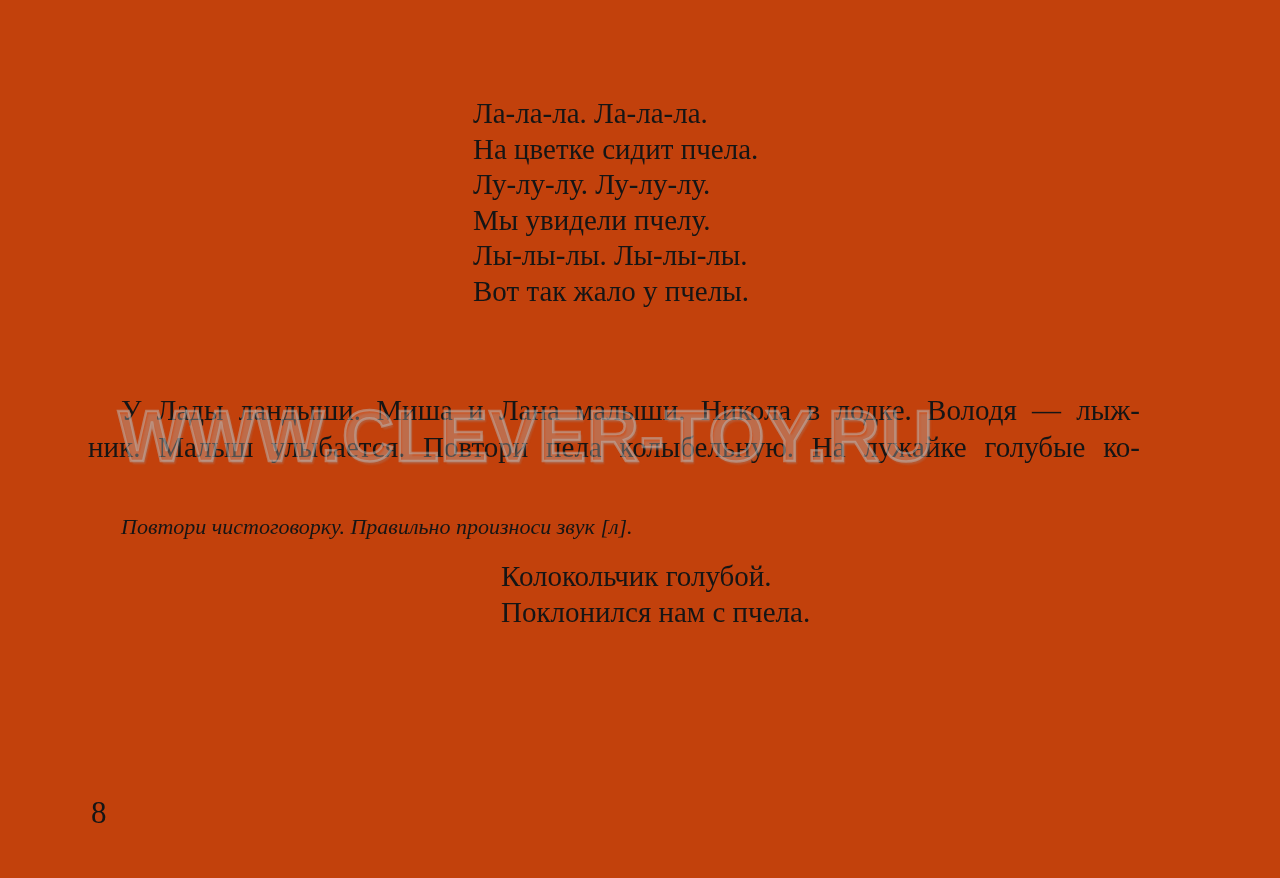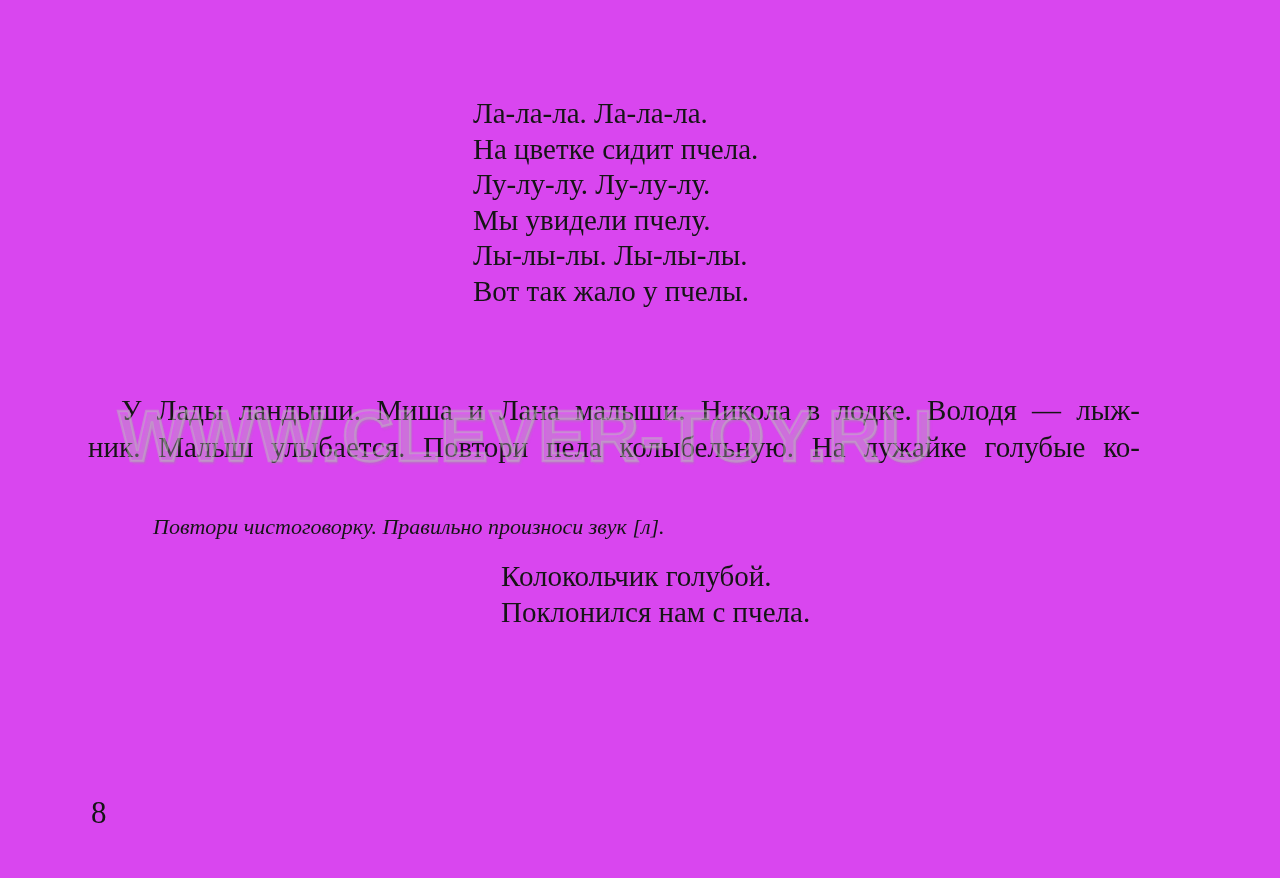--- a/index.html
+++ b/index.html
@@ -11,42 +11,42 @@
     width: 1280px;
     height: 878px;
     position: relative;
     overflow: hidden;
     font-family: "Liberation Serif", serif;
     color: #151515;
   }
   .page {
     position: absolute;
     inset: 0;
-    background: #d946ef;
+    background: #c2410c;
   }
   
   .poem {
     position: absolute;
     left: 473px;
     top: 96px;
     font-size: 29px;
     line-height: 35.5px;
     white-space: nowrap;
   }
   
   .instruction {
     position: absolute;
     left: 121px;
     font-style: italic;
     font-size: 22px;
     line-height: 26px;
     white-space: nowrap;
   }
   .instruction.first { top: 347px; }
-  .instruction.second { top: 514px; margin-left: 32px; }
+  .instruction.second { top: 514px; }
   
   .paragraph {
     position: absolute;
     left: 88px;
     top: 392px;
     width: 1052px;
     font-size: 29px;
     line-height: 36.5px;
   }
   .paragraph .pline {

